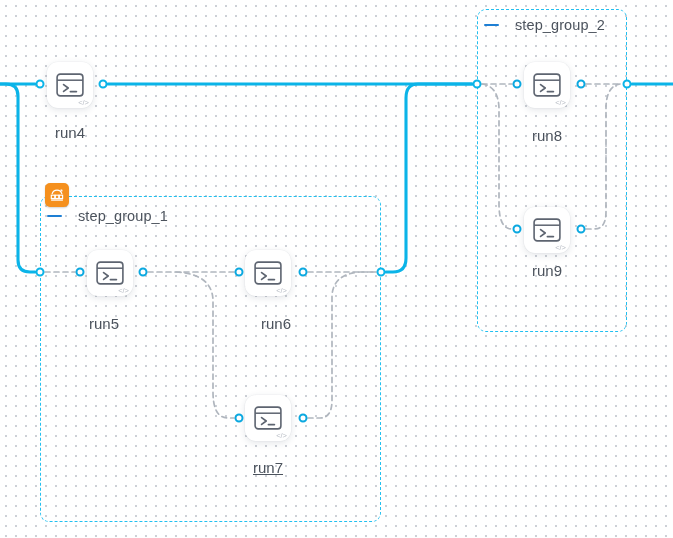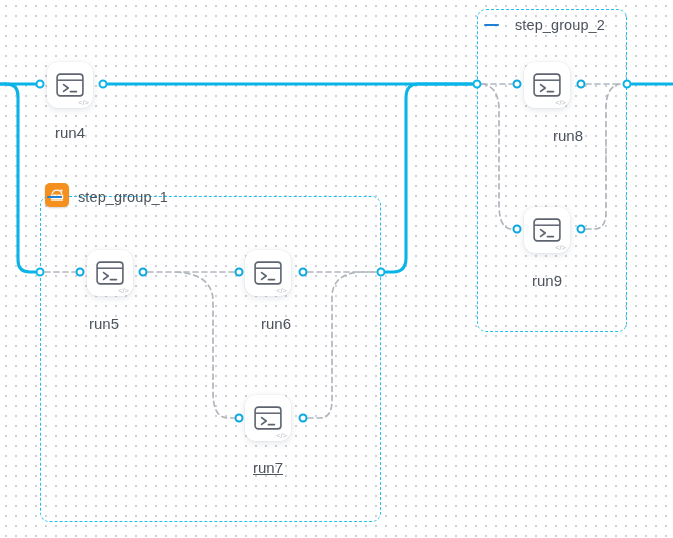--- a/index.html
+++ b/index.html
@@ -139,21 +139,21 @@
     <svg width="16" height="16" viewBox="0 0 16 16" aria-hidden="true">
       <path d="M3.2 6.6 C3.9 4.2 5.8 3.0 8 3.0 C10.2 3.0 12.1 4.2 12.8 6.6" fill="none" stroke="#ffffff" stroke-width="1.25" stroke-linecap="round"></path>
       <path d="M11.9 3.1 L12.9 3.1 L12.9 4.1" fill="none" stroke="#ffffff" stroke-width="1.1" stroke-linecap="round" stroke-linejoin="round"></path>
       <rect x="2.3" y="8.2" width="3.5" height="3.3" fill="none" stroke="#ffffff" stroke-width="1.15"></rect>
       <rect x="6.3" y="8.2" width="3.5" height="3.3" fill="none" stroke="#ffffff" stroke-width="1.15"></rect>
       <rect x="10.3" y="8.2" width="3.3" height="3.3" fill="none" stroke="#ffffff" stroke-width="1.15"></rect>
       <rect x="2.1" y="12.4" width="11.8" height="1.3" fill="#ffffff"></rect>
     </svg>
   </div>
 
-  <div class="group-header" id="grphdr-0" style="left: 47px; top: 189px;">
+  <div class="group-header" id="grphdr-0" style="left: 47px; top: 208px;">
     <span class="group-dash" style="border-top-color: rgb(30, 127, 212);"></span>
     <span class="group-label" style="color: rgb(76, 83, 93);">step_group_1</span>
   </div>
   <div class="group-header" id="grphdr-1" style="left: 484px; top: 17px;">
     <span class="group-dash" style="border-top-color: rgb(30, 127, 212);"></span>
     <span class="group-label" style="color: rgb(76, 83, 93);">step_group_2</span>
   </div>
 
   <div id="node-layer">
       <div class="node" style="left: 47px; top: 62px;">
@@ -208,33 +208,33 @@
         <span>
           <svg class="term-icon" width="28" height="24" viewBox="0 0 28 24" aria-hidden="true">
             <rect x="1.1" y="1.1" width="25.8" height="21.8" rx="3.2" fill="none" stroke="#5d6470" stroke-width="1.6"></rect>
             <line x1="1.1" y1="7.2" x2="26.9" y2="7.2" stroke="#5d6470" stroke-width="1.5"></line>
             <path d="M7.6 11.6 L12.2 15.0 L7.6 18.4" fill="none" stroke="#5d6470" stroke-width="1.7" stroke-linecap="round" stroke-linejoin="round"></path>
             <line x1="14.4" y1="18.6" x2="20.4" y2="18.6" stroke="#5d6470" stroke-width="1.7" stroke-linecap="round"></line>
           </svg>
         </span>
         <span class="code-badge">&lt;/&gt;</span>
       </div>
-      <div class="node-label" style="left: 568px; top: 127px; color: rgb(76, 83, 93);">run8</div>
+      <div class="node-label" style="left: 547px; top: 127px; color: rgb(76, 83, 93);">run8</div>
       <div class="node" style="left: 524px; top: 207px;">
         <span>
           <svg class="term-icon" width="28" height="24" viewBox="0 0 28 24" aria-hidden="true">
             <rect x="1.1" y="1.1" width="25.8" height="21.8" rx="3.2" fill="none" stroke="#5d6470" stroke-width="1.6"></rect>
             <line x1="1.1" y1="7.2" x2="26.9" y2="7.2" stroke="#5d6470" stroke-width="1.5"></line>
             <path d="M7.6 11.6 L12.2 15.0 L7.6 18.4" fill="none" stroke="#5d6470" stroke-width="1.7" stroke-linecap="round" stroke-linejoin="round"></path>
             <line x1="14.4" y1="18.6" x2="20.4" y2="18.6" stroke="#5d6470" stroke-width="1.7" stroke-linecap="round"></line>
           </svg>
         </span>
         <span class="code-badge">&lt;/&gt;</span>
       </div>
-      <div class="node-label" style="left: 547px; top: 272px; color: rgb(76, 83, 93);">run9</div>
+      <div class="node-label" style="left: 547px; top: 262px; color: rgb(76, 83, 93);">run9</div>
     </div>
   <div id="port-layer">
       <div class="port cyan" style="left: 40px; top: 84px;"></div>
       <div class="port cyan" style="left: 103px; top: 84px;"></div>
       <div class="port cyan" style="left: 40px; top: 272px;"></div>
       <div class="port blue" style="left: 80px; top: 272px;"></div>
       <div class="port blue" style="left: 143px; top: 272px;"></div>
       <div class="port blue" style="left: 239px; top: 272px;"></div>
       <div class="port blue" style="left: 303px; top: 272px;"></div>
       <div class="port blue" style="left: 239px; top: 418px;"></div>

